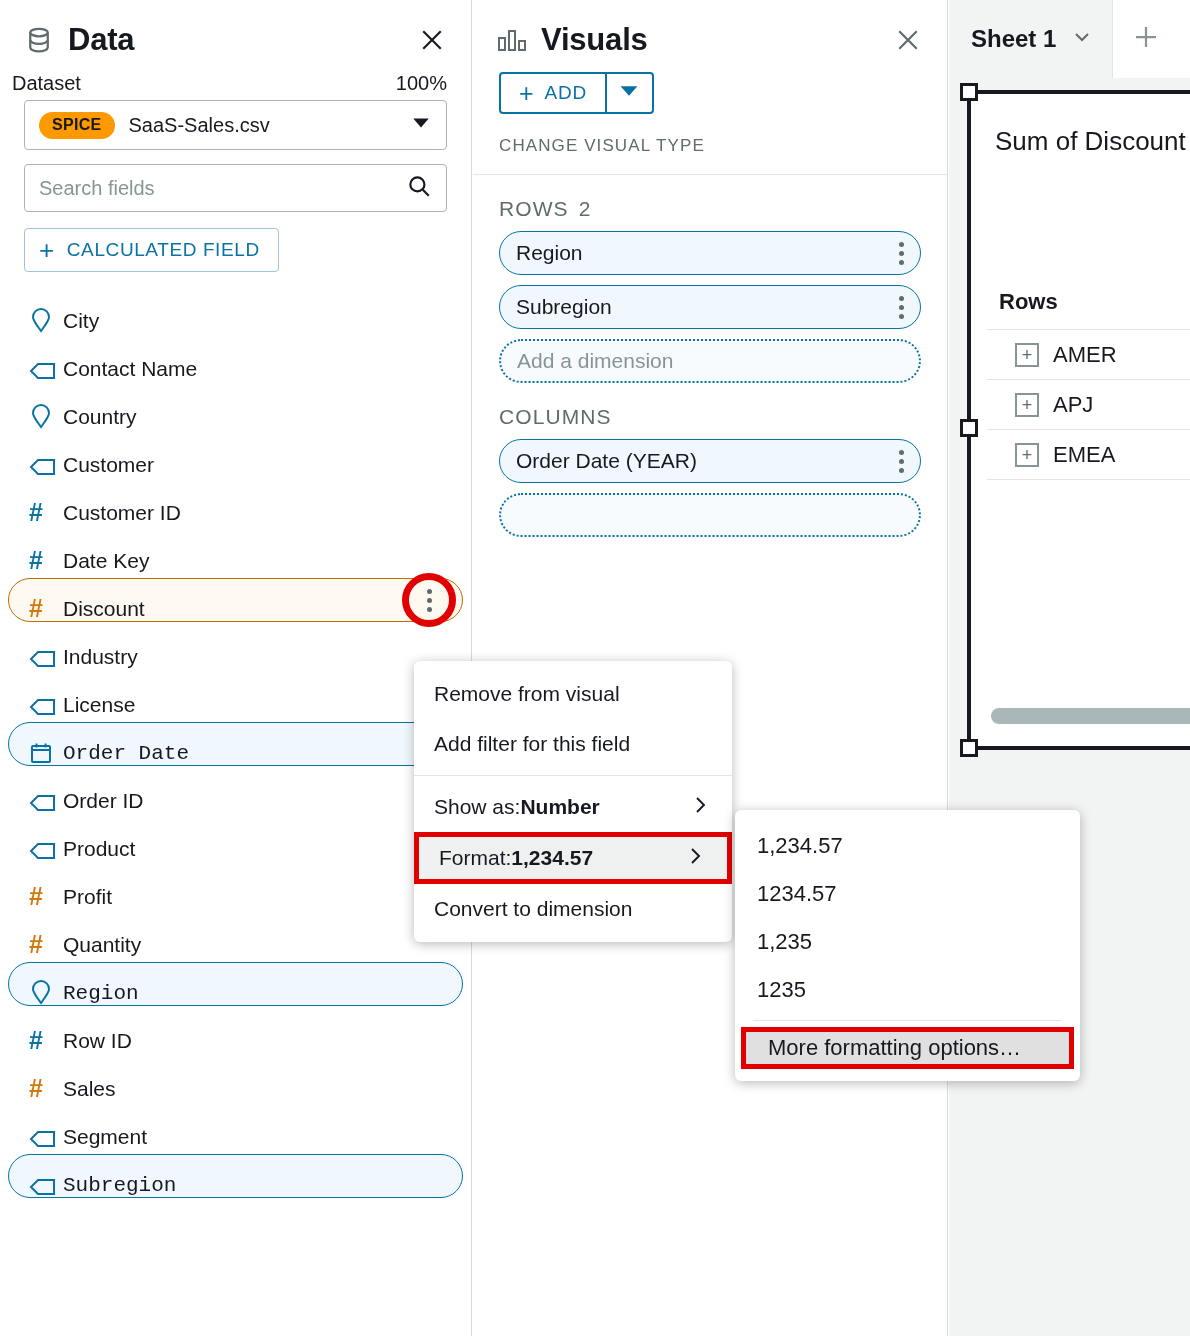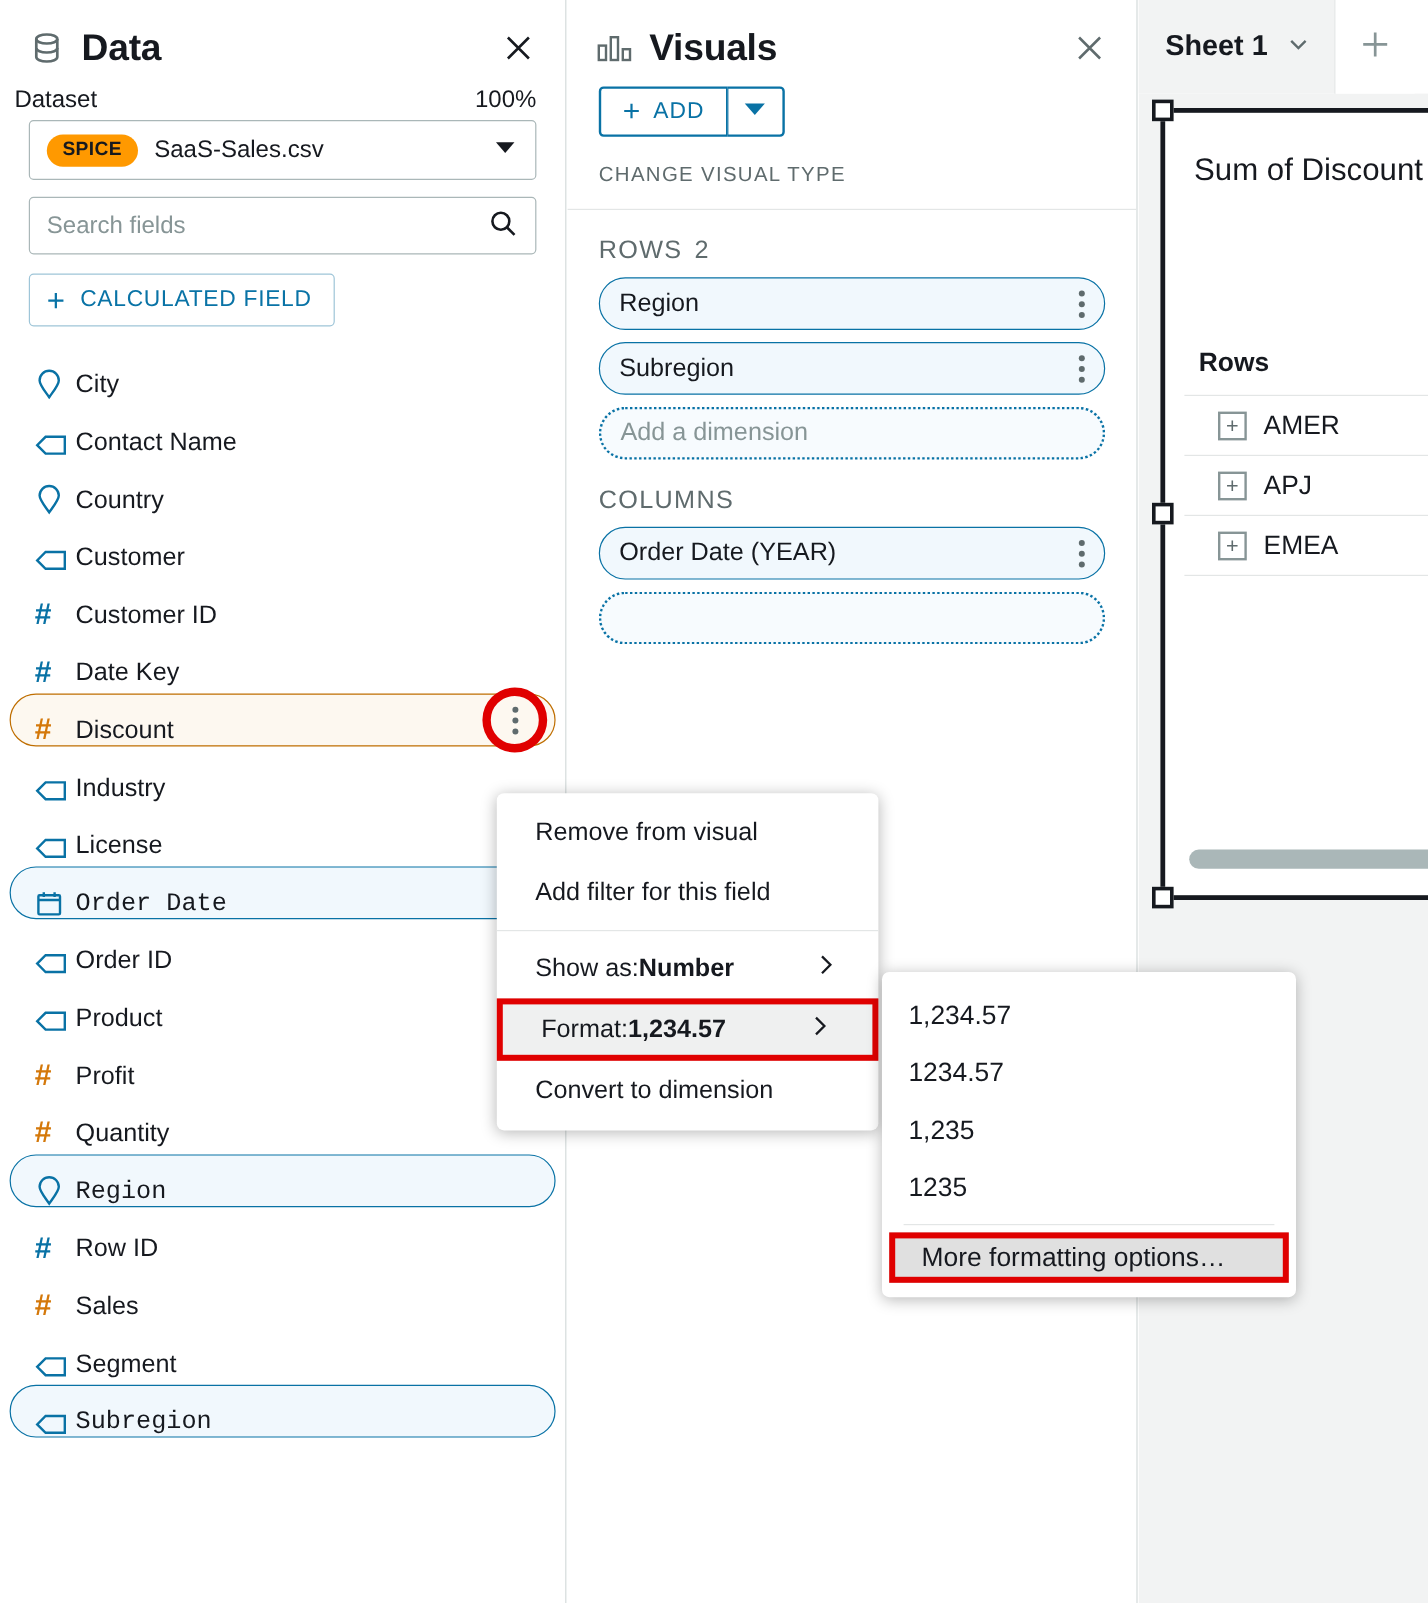--- a/index.html
+++ b/index.html
@@ -165,21 +165,21 @@
     position: absolute; left: 20px; right: 0; bottom: 22px; height: 16px;
     background: #aab7b8; border-radius: 8px; cursor: pointer;
   }
 
   
   #ctx-menu {
     position: absolute; left: 414px; top: 661px; width: 318px; background: #fff;
     border-radius: 6px; box-shadow: 0 2px 12px rgba(0,0,0,.28); padding: 8px 0; z-index: 50;
   }
   .mi {
-    height: 50px; display: flex; align-items: center; padding: 0 32px;
+    height: 50px; display: flex; align-items: center; padding: 0 20px;
     font-size: 21px; color: #16191f; cursor: pointer; white-space: nowrap;
   }
   .mi .chev { margin-left: auto; }
   .mi b { font-weight: bold; }
   .mi-sep { border-top: 1px solid #e3e6e6; margin: 6px 0; }
   .mi.hl {
     background: #eff0f0; border: 5px solid #e00000; height: 52px;
   }
 
   #ctx-submenu {

